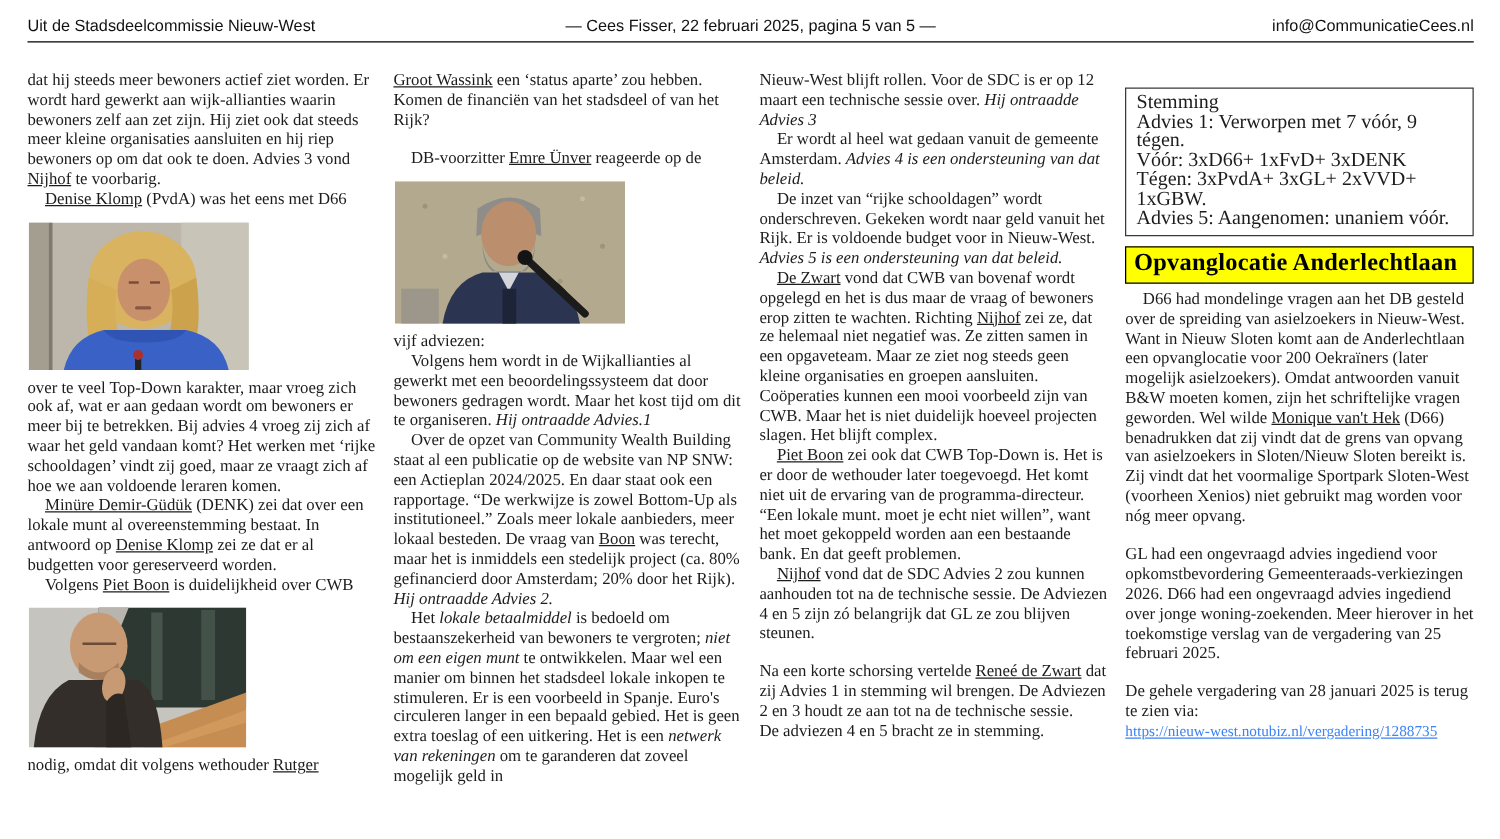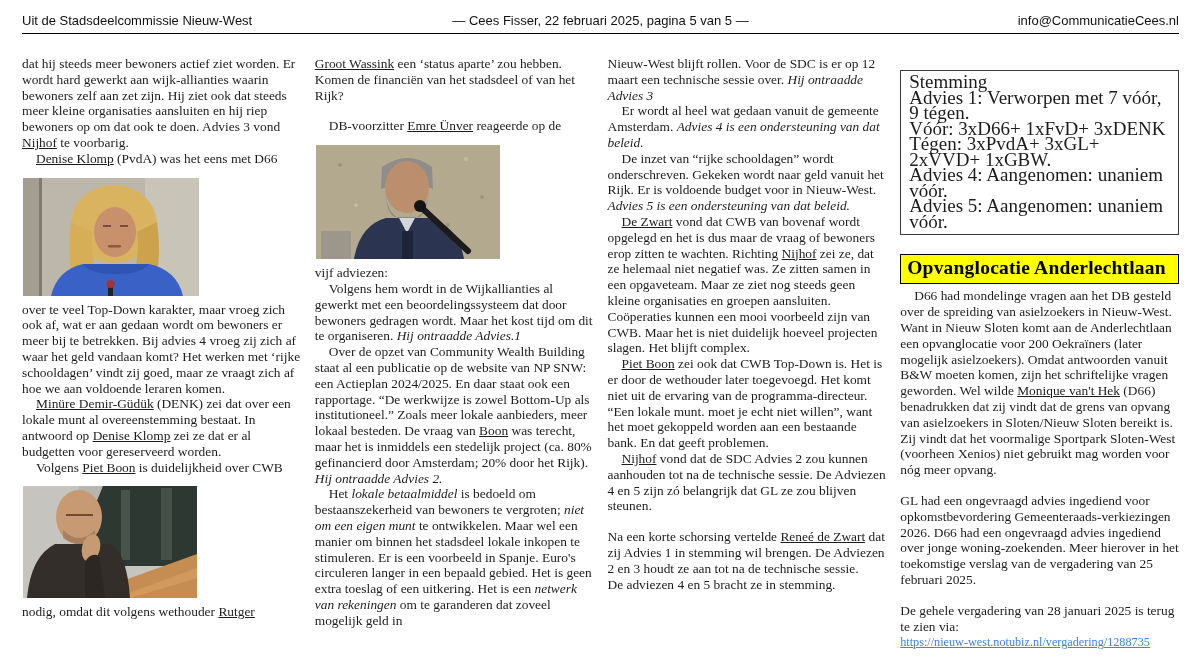--- a/index.html
+++ b/index.html
@@ -40,26 +40,26 @@
   .i { font-style: italic; }
   .gap { height: 15px; }
 
   figure.photo { margin: 11px 0 6px 1px; line-height: 0; }
   figure.photo svg { display: block; }
 
   .stem-box {
     margin-top: 14px;
     border: 1.3px solid #3a3a3a;
     padding: 3px 8px 5px 8px;
-    font-size: 19px;
+    font-size: 16px;
     line-height: 15.5px;
   }
 
   .hl-heading {
-    margin-top: 19px;
+    margin-top: 8px;
     margin-bottom: 4px;
     border: 1.6px solid #000;
     padding: 2px 6px 4px 6px;
     font-weight: bold;
     font-size: 19.5px;
     line-height: 1.15;
     letter-spacing: 0.2px;
     color: #000;
   }
 
@@ -167,21 +167,20 @@
         <div class="gap"></div>
         <p class="para"><span>Na een korte schorsing vertelde </span><span class="b u">Reneé de Zwart</span><span> dat zij Advies 1 in stemming wil brengen. De Adviezen 2 en 3 houdt ze aan tot na de technische sessie.</span></p>
         <p class="para"><span>De adviezen 4 en 5 bracht ze in stemming.</span></p>
       </section>
     <section class="col">
         <div class="stem-box">
           <div>Stemming</div>
           <div>Advies 1: Verworpen met 7 vóór, 9 tégen.</div>
           <div>Vóór: 3xD66+ 1xFvD+ 3xDENK</div>
           <div>Tégen: 3xPvdA+ 3xGL+ 2xVVD+ 1xGBW.</div>
-          <div>Advies 4: Aangenomen: unaniem vóór.</div>
           <div>Advies 5: Aangenomen: unaniem vóór.</div>
         </div>
         <div class="hl-heading" style="background: rgb(255, 255, 0);">Opvanglocatie Anderlechtlaan</div>
         <p class="para indent"><span>D66 had mondelinge vragen aan het DB gesteld over de spreiding van asielzoekers in Nieuw-West. Want in Nieuw Sloten komt aan de Anderlechtlaan een opvanglocatie voor </span><span class="b">200</span><span> Oekraïners (later mogelijk asielzoekers). Omdat antwoorden vanuit B&amp;W moeten komen, zijn het schriftelijke vragen geworden. Wel wilde </span><span class="b u">Monique van't Hek</span><span> (D66) benadrukken dat zij vindt dat de grens van opvang van asielzoekers in Sloten/Nieuw Sloten bereikt is. Zij vindt dat het voormalige Sportpark Sloten-West (voorheen Xenios) niet gebruikt mag worden voor nóg meer opvang.</span></p>
         <div class="gap"></div>
         <p class="para"><span>GL had een ongevraagd advies ingediend voor </span><span class="b">opkomstbevordering</span><span> Gemeenteraads-verkiezingen 2026. D66 had een ongevraagd advies ingediend over </span><span class="b">jonge woning-zoekenden</span><span>. Meer hierover in het toekomstige verslag van de vergadering van 25 februari 2025.</span></p>
         <div class="gap"></div>
         <p class="para"><span>De gehele vergadering van 28 januari 2025 is terug te zien via:</span></p>
         <a class="doc-link" href="#" style="color: #3b82f6;">https://nieuw-west.notubiz.nl/vergadering/1288735</a>
       </section>

